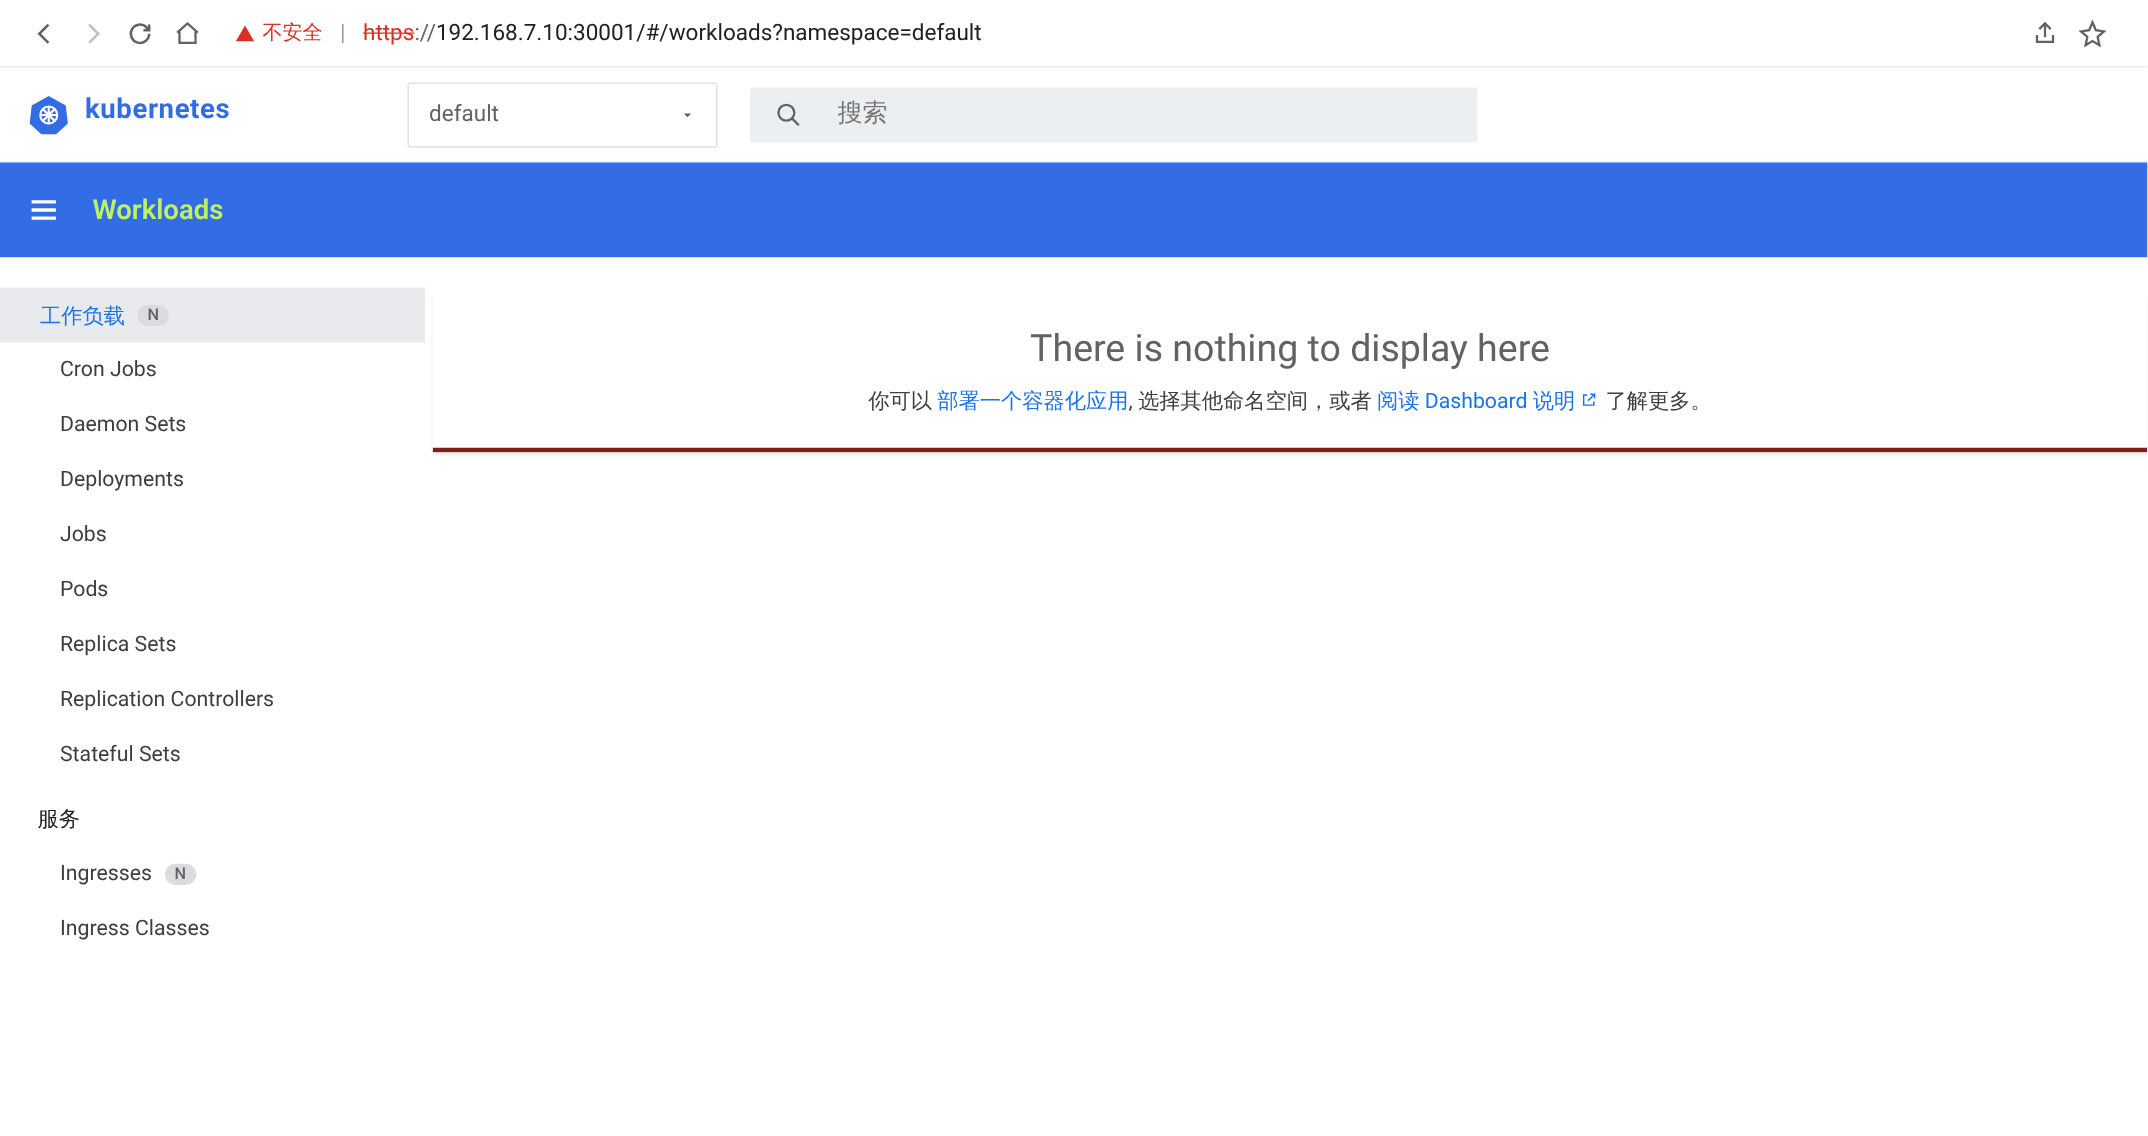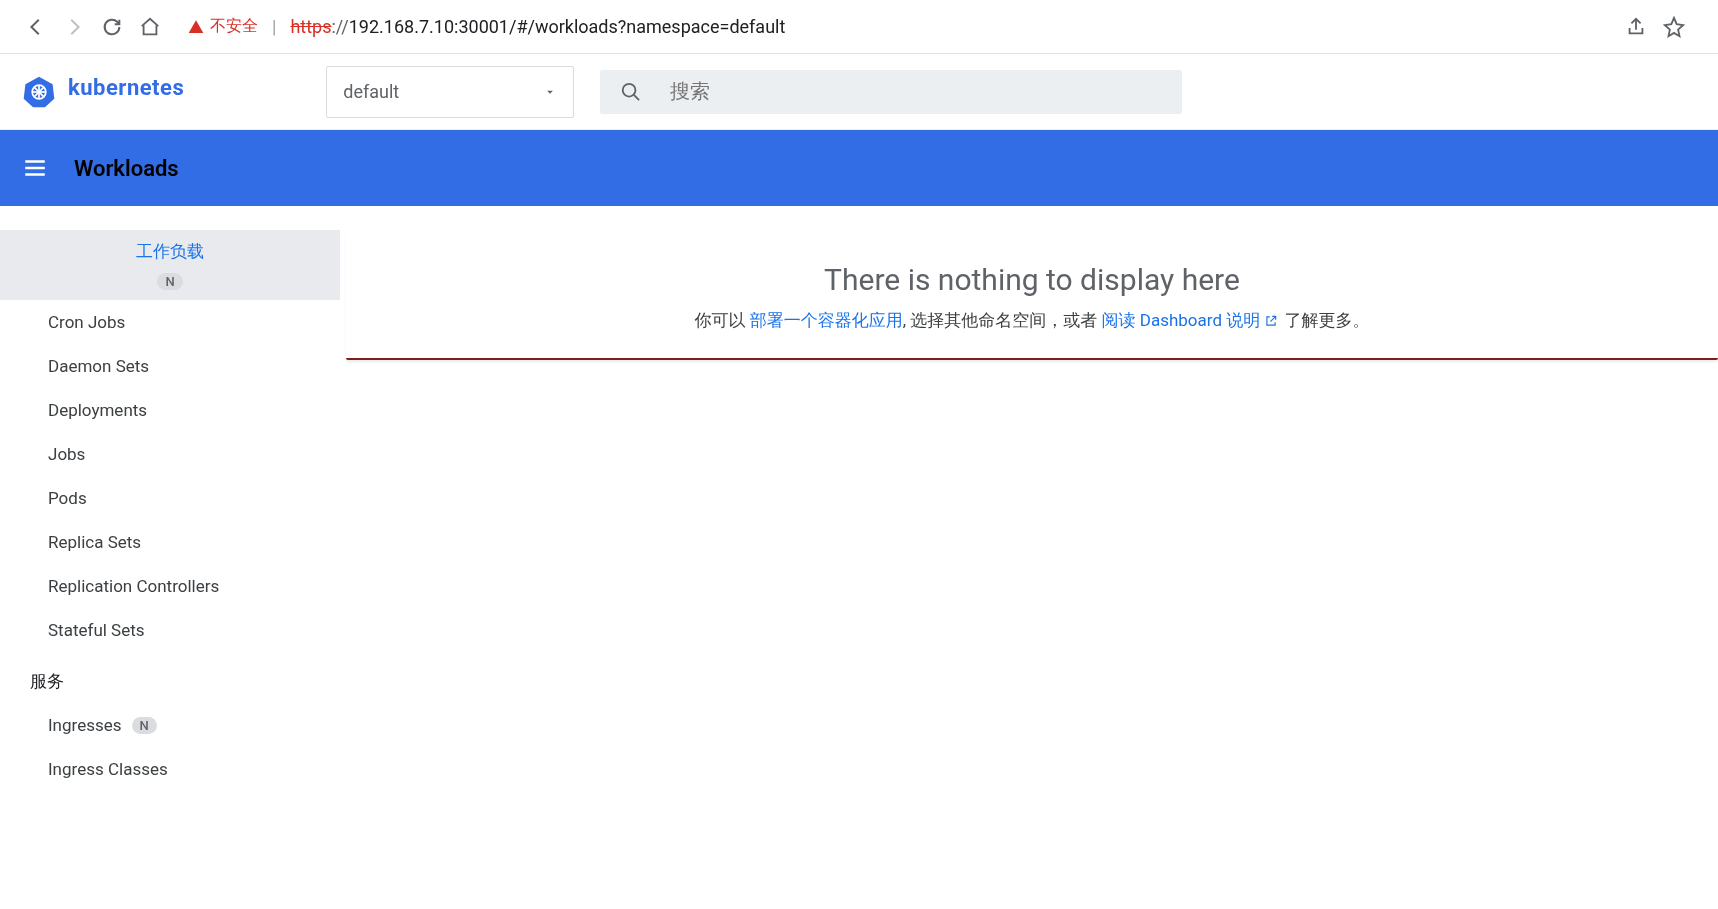--- a/index.html
+++ b/index.html
@@ -23,34 +23,34 @@
     .logo-text { font-size: 22px; font-weight:700; color:#326de6; letter-spacing:0.5px; }
 
     .ns-select { width: 248px; height: 52px; border:1px solid #dadce0; display:flex; align-items:center; justify-content:space-between; padding: 0 16px; color:#5f6368; font-size:18px; border-radius:2px; cursor:pointer; background:#fff; }
 
     .search-box { flex: 0 0 582px; height:44px; background:#eceff1; display:flex; align-items:center; padding: 0 20px; gap: 28px; border-radius:2px; }
     .search-box input { border:none; background:transparent; outline:none; font-size:20px; color:#5f6368; width:100%; }
 
     
     .blue-bar { height: 76px; background:#326de6; display:flex; align-items:center; padding: 0 22px; gap: 26px; }
     .hamburger { color:#fff; cursor:pointer; }
-    .page-title { color:#000000; font-size:22px; font-weight:600; }
+    .page-title { color:#bef264; font-size:22px; font-weight:600; }
 
     
     .body-wrap { display:flex; }
     .sidebar { width: 340px; padding: 24px 18px 24px 18px; background:#fff; }
     .side-group-title { font-size:17px; color:#202124; padding: 10px 12px; margin-top: 8px; }
     .side-item { display:flex; align-items:center; gap:10px; font-size:17px; color:#3c4043; padding: 10px 24px 10px 30px; cursor:pointer; border-radius:2px; min-height: 44px; }
     .side-item.active { background:#e8eaed; color:#1a73e8; border-radius: 0; margin-left: -18px; margin-right: -18px; padding-left: 32px; padding-right: 32px; }
     .side-item.head { padding-left: 16px; }
-    .side-item.active.head { padding-left: 32px; flex-direction: column; }
+    .side-item.active.head { padding-left: 32px; }
     .side-badge { background:#dadce0; color:#5f6368; border-radius:10px; padding: 1px 8px; font-size:13px; font-weight:500; }
 
     .content { flex:1; padding: 28px 0 0 6px; background:#fff; }
-    .card { background:#fff; border-radius:2px; box-shadow: 0 0 0 0 rgba(0,0,0,0), 0 2px 2px rgba(0,0,0,0.08); border-bottom: 2px solid #7f1d1d; padding: 28px 36px 26px 36px; text-align:center; }
+    .card { background:#fff; border-radius:2px; box-shadow: 0 0 0 0 rgba(0,0,0,0), 0 2px 2px rgba(0,0,0,0.08); border-bottom: 4px solid #7f1d1d; padding: 28px 36px 26px 36px; text-align:center; }
     .empty-title { font-size:30px; color:#5f6368; font-weight:400; margin-bottom:12px; }
     .empty-sub { font-size:17px; color:#3c4043;text-align:center; }
     .empty-sub .link { color:#1a73e8; cursor:pointer; }
     .ext-icon { display:inline-block; vertical-align:middle; margin: 0 2px 0 4px; }
 
     svg { display:block; }
   </style>
 </head>
 <body>
 

